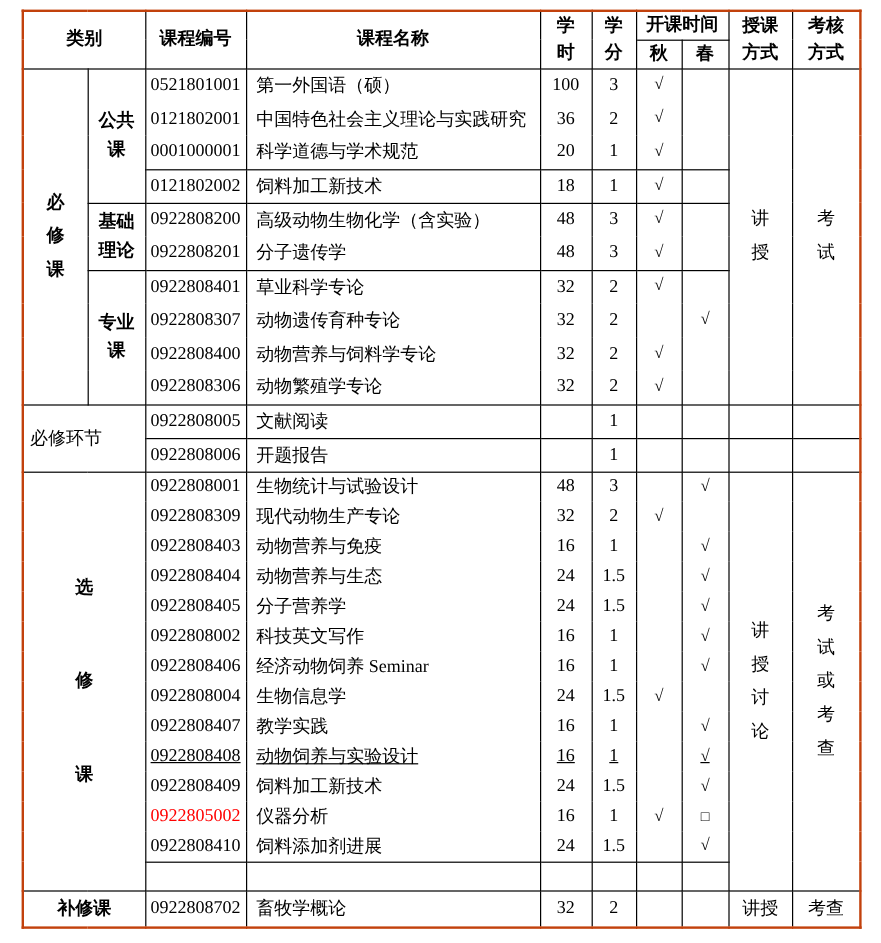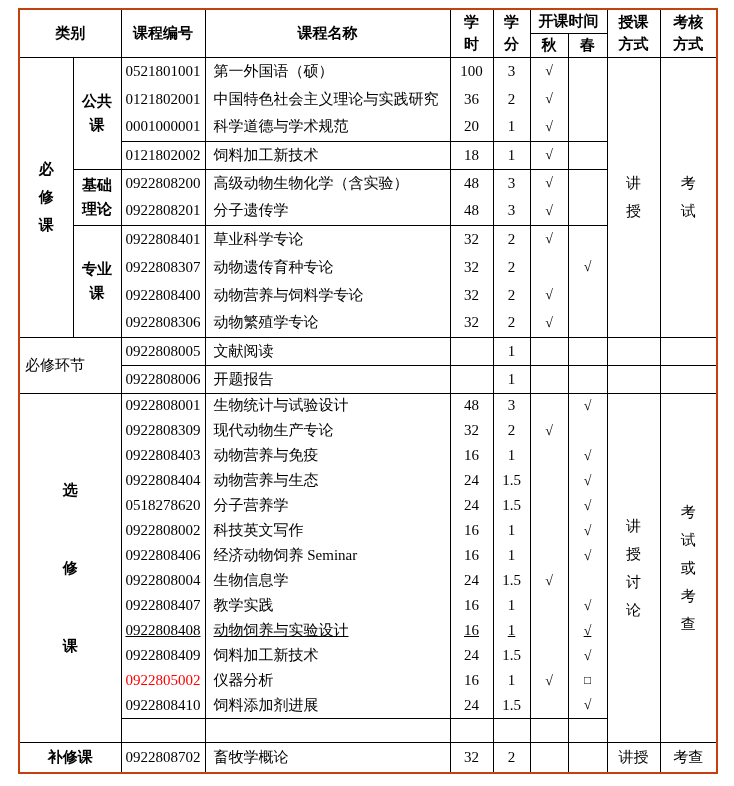--- a/index.html
+++ b/index.html
@@ -258,21 +258,21 @@
         </tr>
         <tr style="height: 25px;">
           <td>0922808404</td>
           <td class="name">动物营养与生态</td>
           <td>24</td>
           <td>1.5</td>
           <td></td>
           <td class="chk">√</td>
         </tr>
         <tr style="height: 25px;">
-          <td>0518278620</td>
+          <td>0922808405</td>
           <td class="name">分子营养学</td>
           <td>24</td>
           <td>1.5</td>
           <td></td>
           <td class="chk">√</td>
         </tr>
         <tr style="height: 25px;">
           <td>0922808002</td>
           <td class="name">科技英文写作</td>
           <td>16</td>

